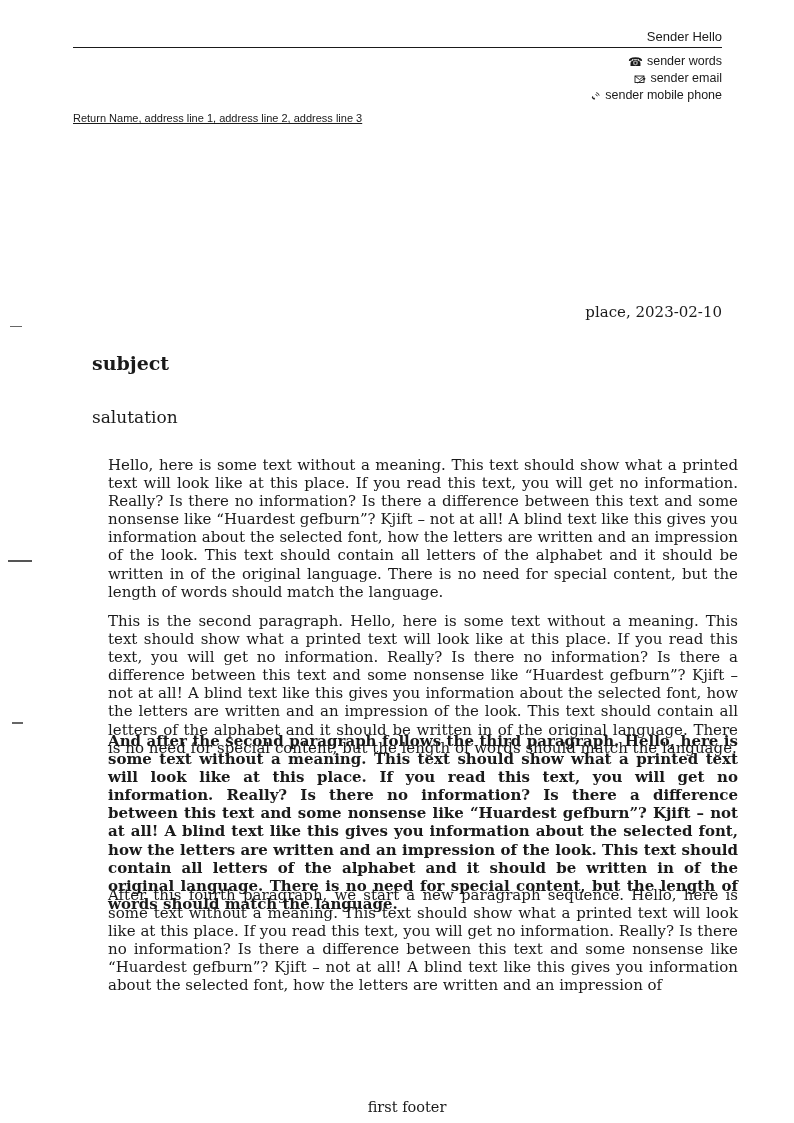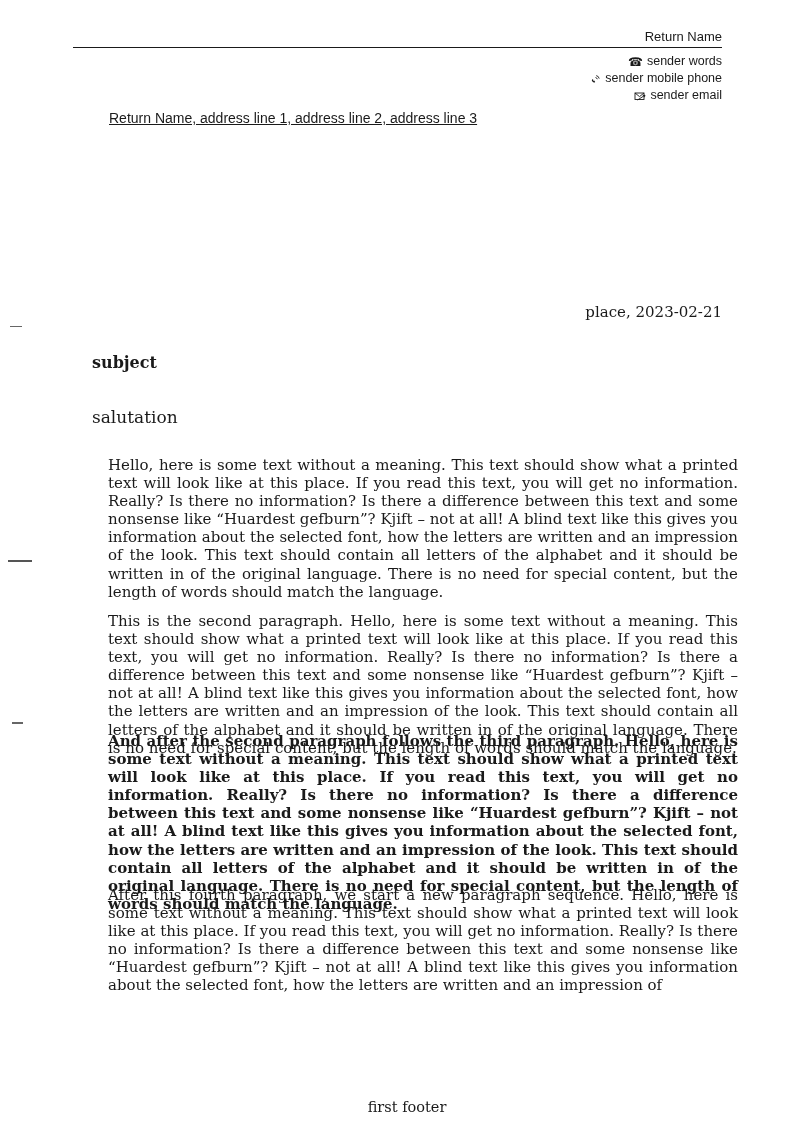--- a/index.html
+++ b/index.html
@@ -51,25 +51,24 @@
     margin-right: 4px;
     font-size: 12px;
     vertical-align: -1px;
   }
   .contact-icon svg { vertical-align: -1px; }
 
   .return-address {
     position: absolute;
     top: 112px;
     left: 73px;
-    font-size: 14px;
+    font-size: 11px;
     line-height: 13px;
     text-decoration: underline;
     white-space: nowrap;
-    margin-left: 36px;
   }
 
   .addressee {
     position: absolute;
     top: 167px;
     left: 94px;
     font-size: 12.5px;
     line-height: 16.3px;
   }
 
@@ -84,21 +83,21 @@
     position: absolute;
     top: 303px;
     right: 72px;
     font-size: 15px;
     line-height: 18px;
   }
   .subject-line {
     position: absolute;
     top: 354px;
     left: 92px;
-    font-size: 16px;
+    font-size: 19px;
     font-weight: bold;
     line-height: 18px;
   }
   .salutation-line {
     position: absolute;
     top: 408px;
     left: 92px;
     font-size: 17px;
     line-height: 18px;
   }
@@ -131,51 +130,51 @@
     font-size: 14.5px;
     line-height: 18px;
     margin-top: 39px;
   }
 </style>
 </head>
 <body>
 
 <div class="page">
 
-  <div class="sender-name sans">Return Name</div>
+  <div class="sender-name sans">Sender Hello</div>
   <div class="header-rule"></div>
 
   <div class="header-contact sans">
     <span class="contact-row">
       <span class="contact-icon">☎</span><span>sender words</span>
     </span>
     <span class="contact-row">
+      <span class="contact-icon"><svg width="12" height="10" viewBox="0 0 12 10">
+            <rect x="1" y="2" width="9" height="6.5" fill="none" stroke="#1a1a1a" stroke-width="0.9"></rect>
+            <path d="M1 2 L5.5 5.6 L10 2" fill="none" stroke="#1a1a1a" stroke-width="0.9"></path>
+            <path d="M3.5 9 L11 4.2 M11 4.2 L8.8 4.6 M11 4.2 L10.4 6.2" fill="none" stroke="#1a1a1a" stroke-width="0.9"></path>
+          </svg></span><span>sender email</span>
+    </span>
+    <span class="contact-row">
       <span class="contact-icon"><svg width="11" height="11" viewBox="0 0 11 11">
             <path d="M2.2 6.2 Q1.2 7.6 2.6 8.8 Q4 10 5.2 8.9 L4.2 7.6 Q3.6 8 3.2 7.5 Q2.8 7 3.3 6.6 Z" fill="#1a1a1a"></path>
             <path d="M5.5 4.5 Q7 4.7 7.3 6.2" fill="none" stroke="#1a1a1a" stroke-width="0.9"></path>
             <path d="M6.2 2.6 Q8.7 3 9.2 5.6" fill="none" stroke="#1a1a1a" stroke-width="0.9"></path>
           </svg></span><span>sender mobile phone</span>
-    </span>
-    <span class="contact-row">
-      <span class="contact-icon"><svg width="12" height="10" viewBox="0 0 12 10">
-            <rect x="1" y="2" width="9" height="6.5" fill="none" stroke="#1a1a1a" stroke-width="0.9"></rect>
-            <path d="M1 2 L5.5 5.6 L10 2" fill="none" stroke="#1a1a1a" stroke-width="0.9"></path>
-            <path d="M3.5 9 L11 4.2 M11 4.2 L8.8 4.6 M11 4.2 L10.4 6.2" fill="none" stroke="#1a1a1a" stroke-width="0.9"></path>
-          </svg></span><span>sender email</span>
     </span>
   </div>
 
   <div class="return-address sans">Return Name, address line 1, address line 2, address line 3</div>
 
 
   <div class="fold-mark top"></div>
   <div class="fold-mark middle"></div>
   <div class="fold-mark bottom"></div>
 
-  <div class="date-line">place, 2023-02-21</div>
+  <div class="date-line">place, 2023-02-10</div>
   <div class="subject-line">subject</div>
   <div class="salutation-line">salutation</div>
 
   <div class="body-paragraphs">
       <p class="para">Hello, here is some text without a meaning. This text should show what a printed text will look like at this place. If you read this text, you will get no information. Really? Is there no information? Is there a difference between this text and some nonsense like “Huardest gefburn”? Kjift – not at all! A blind text like this gives you information about the selected font, how the letters are written and an impression of the look. This text should contain all letters of the alphabet and it should be written in of the original language. There is no need for special content, but the length of words should match the language.</p>
       <p class="para">This is the second paragraph. Hello, here is some text without a meaning. This text should show what a printed text will look like at this place. If you read this text, you will get no information. Really? Is there no information? Is there a difference between this text and some nonsense like “Huardest gefburn”? Kjift – not at all! A blind text like this gives you information about the selected font, how the letters are written and an impression of the look. This text should contain all letters of the alphabet and it should be written in of the original language. There is no need for special content, but the length of words should match the language.</p>
       <p class="para">And after the second paragraph follows the third paragraph. Hello, here is some text without a meaning. This text should show what a printed text will look like at this place. If you read this text, you will get no information. Really? Is there no information? Is there a difference between this text and some nonsense like “Huardest gefburn”? Kjift – not at all! A blind text like this gives you information about the selected font, how the letters are written and an impression of the look. This text should contain all letters of the alphabet and it should be written in of the original language. There is no need for special content, but the length of words should match the language.</p>
       <p class="para">After this fourth paragraph, we start a new paragraph sequence. Hello, here is some text without a meaning. This text should show what a printed text will look like at this place. If you read this text, you will get no information. Really? Is there no information? Is there a difference between this text and some nonsense like “Huardest gefburn”? Kjift – not at all! A blind text like this gives you information about the selected font, how the letters are written and an impression of</p>
     </div>
 

